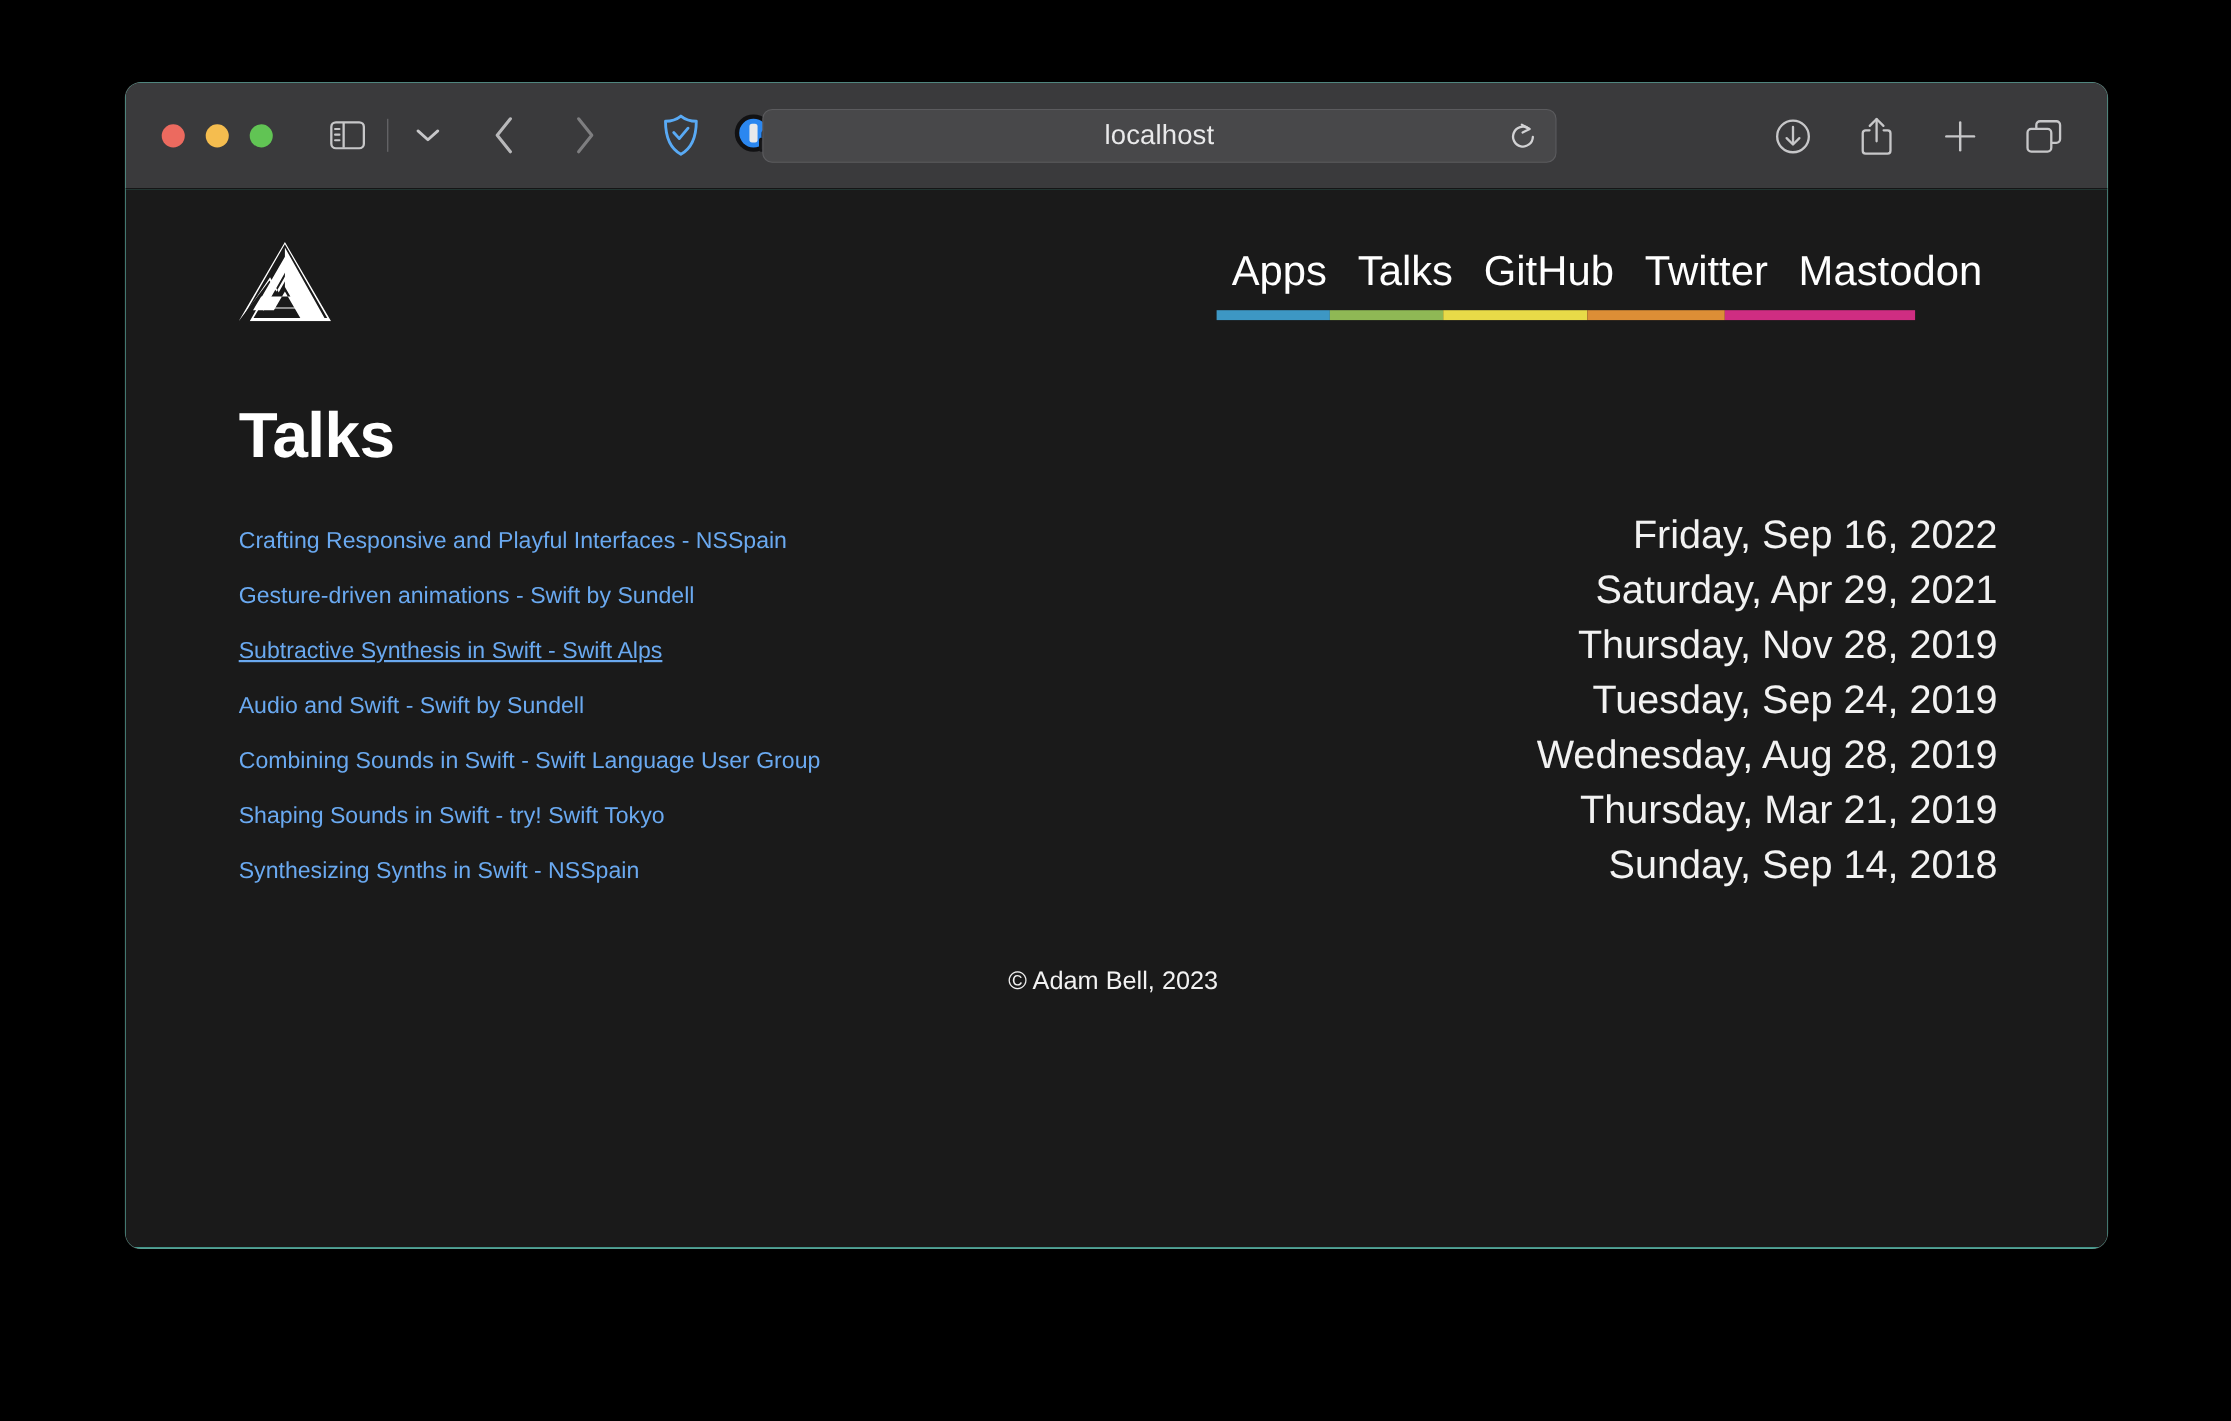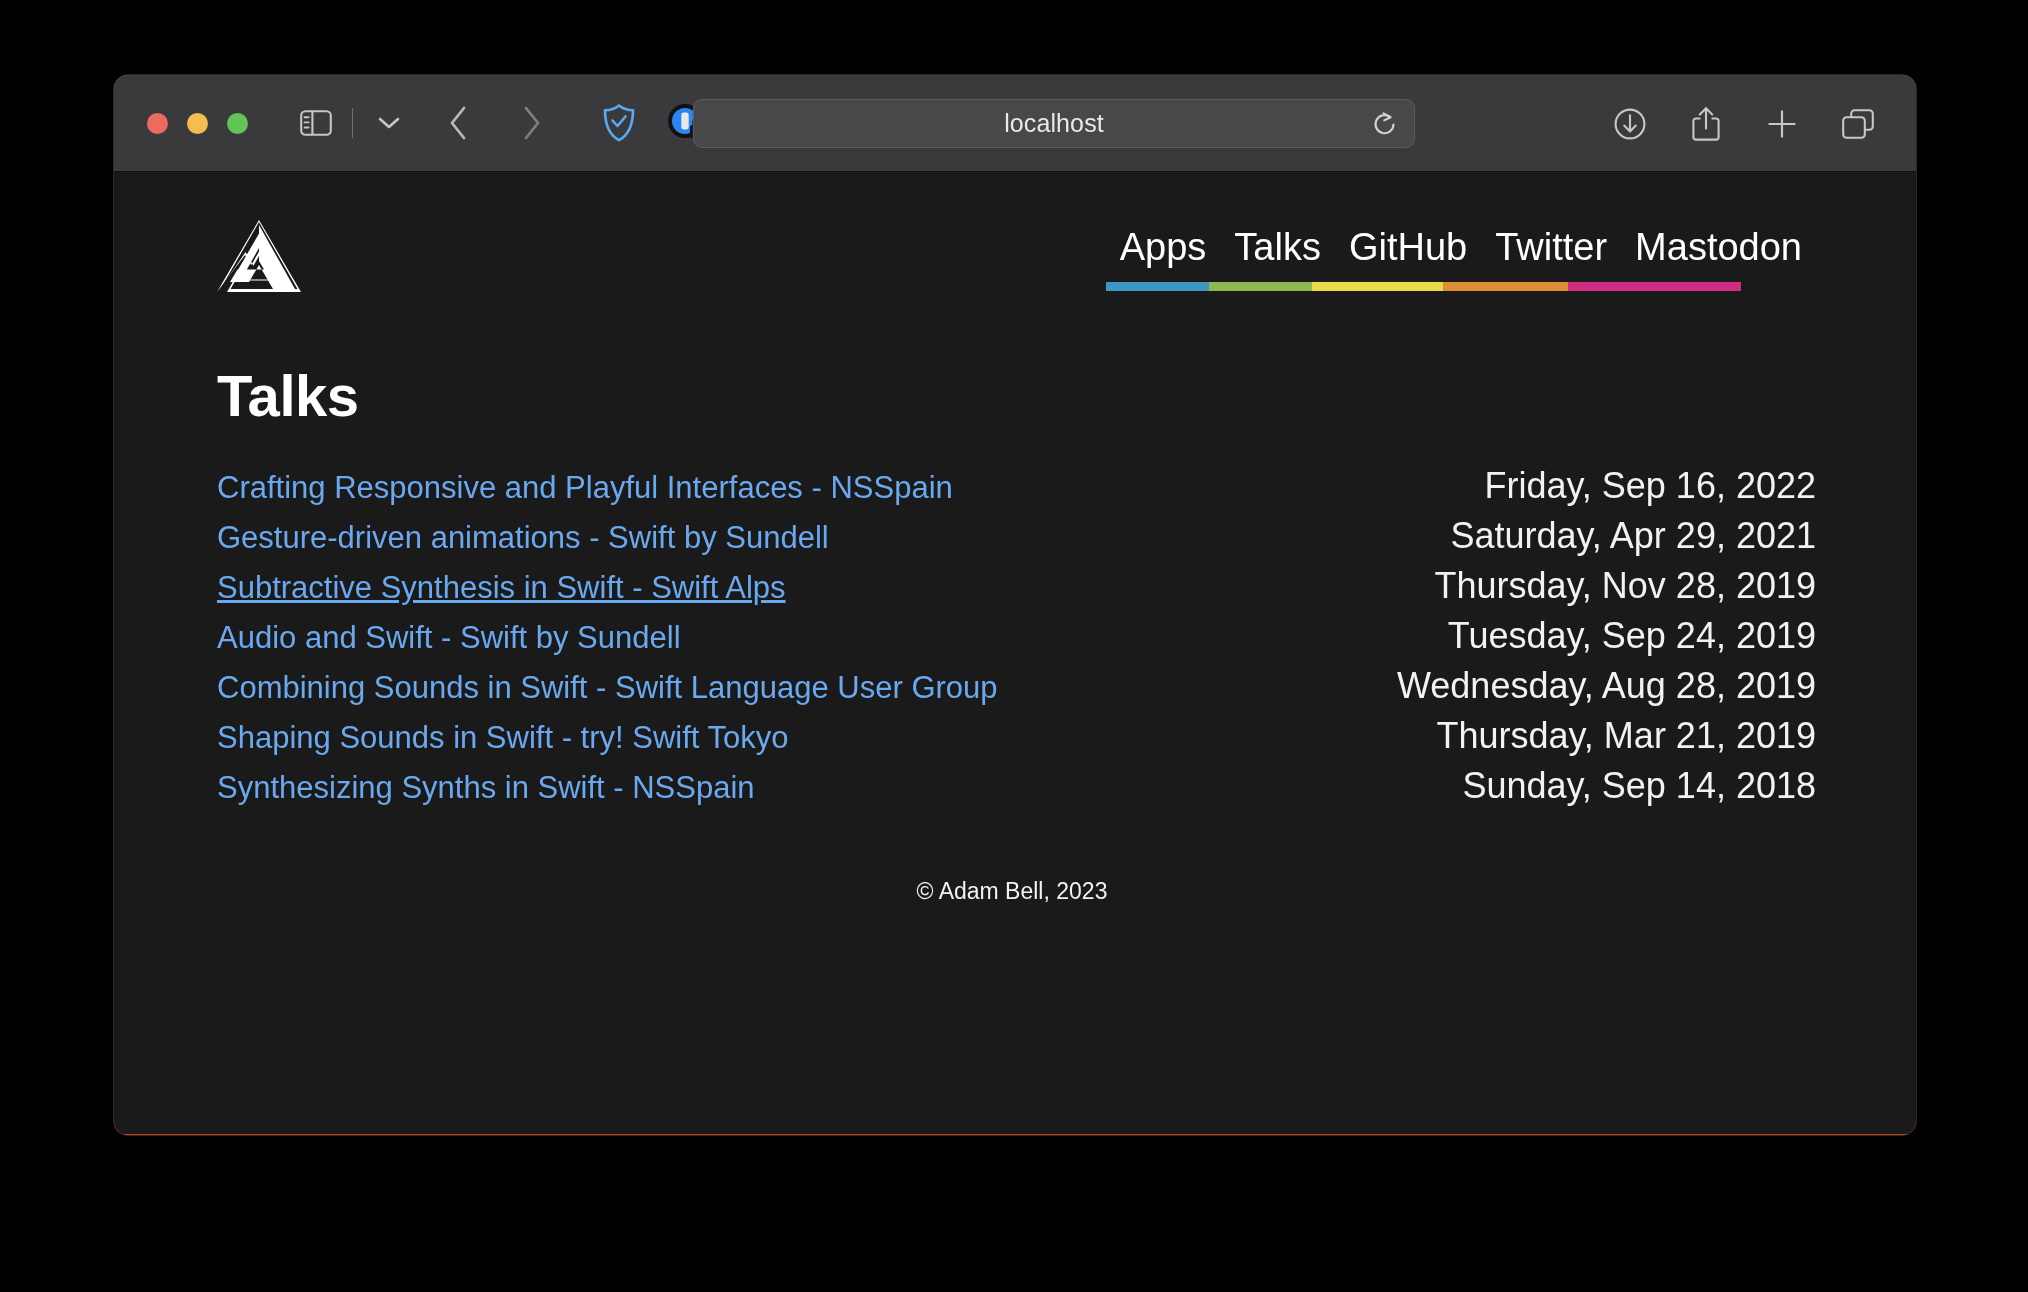--- a/index.html
+++ b/index.html
@@ -13,21 +13,21 @@
 
   
   .window {
     position: absolute;
     left: 114px;
     top: 75px;
     width: 1802px;
     height: 1060px;
     border-radius: 14px;
     overflow: hidden;
-    background: #c2410c;
+    background: #5eead4;
     box-shadow: 0 0 0 0.5px #555;
   }
 
   
   .toolbar {
     position: relative;
     height: 97px;
     background: #3a3a3c;
     border-bottom: 1px solid #121212;
     display: flex;
@@ -188,21 +188,21 @@
     list-style: none;
   }
   .talk-row {
     display: flex;
     align-items: baseline;
     justify-content: space-between;
     height: 50px;
   }
   .talk-link {
     color: #6aa9f0;
-    font-size: 31px;
+    font-size: 21px;
     text-decoration: none;
     white-space: nowrap;
   }
   .talk-date {
     color: #f2f2f2;
     font-size: 36px;
     white-space: nowrap;
     text-align: right;
   }
 

